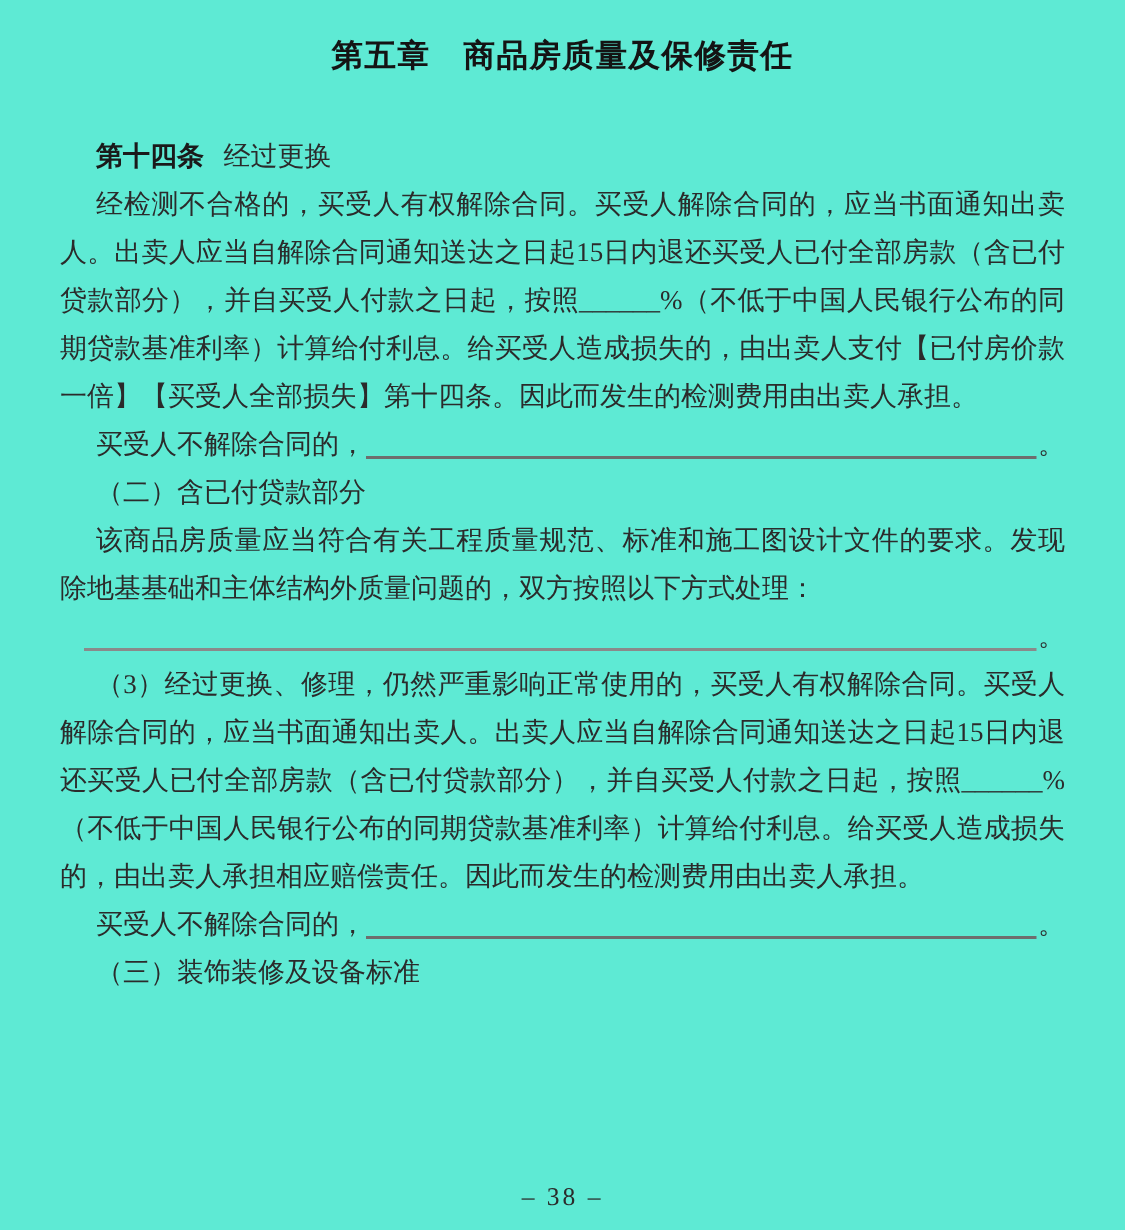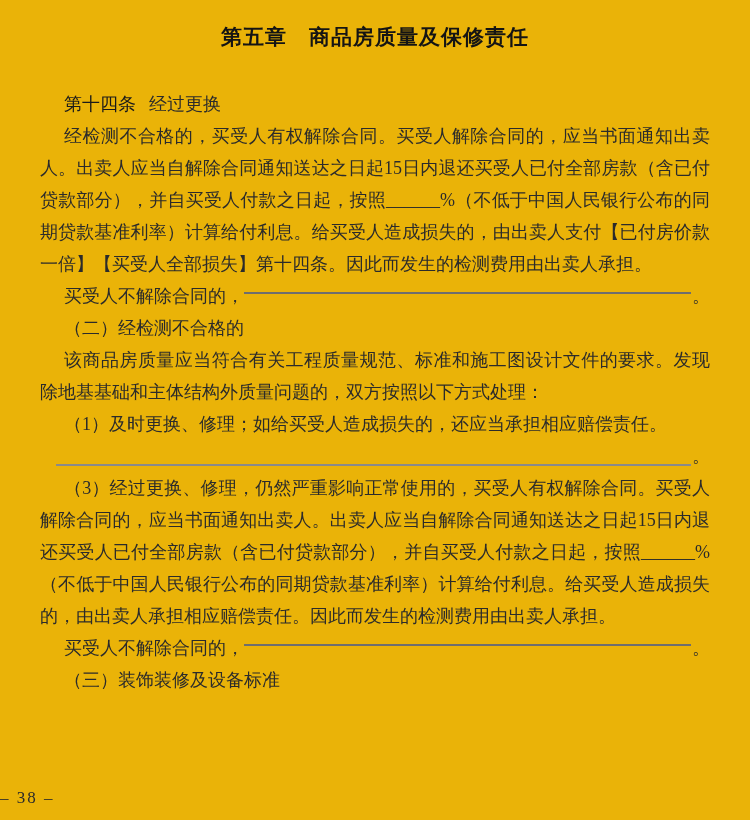--- a/index.html
+++ b/index.html
@@ -4,21 +4,21 @@
 <style>
   html, body {
     margin: 0;
     padding: 0;
     background: #ffffff;
   }
   .page {
     position: relative;
     width: 750px;
     height: 820px;
-    background: #eab308;
+    background: #5eead4;
     overflow: hidden;
     font-family: "Liberation Serif", "DejaVu Serif", serif;
     color: #2b2b2b;
   }
   .chapter-title {
     margin: 0;
     padding-top: 23px;
     text-align: center;
     font-family: "Liberation Sans", "DejaVu Sans", sans-serif;
     font-weight: 700;
@@ -35,27 +35,27 @@
     line-height: 32px;
     text-align: justify;
     text-justify: inter-ideograph;
   }
   .para {
     margin: 0;
     text-indent: 24px;
   }
   .article-label {
     font-family: "Liberation Sans", "DejaVu Sans", sans-serif;
-    font-weight: 400;
+    font-weight: 700;
     color: #1a1a1a;
     margin-right: 13px;
   }
   .fill-line {
     display: flex;
-    align-items: center;
+    align-items: flex-end;
   }
   .fill-prefix {
     padding-left: 24px;
     white-space: nowrap;
   }
   .blank-underline {
     flex: 1 1 auto;
     border-bottom: 2px solid #6e6e6e;
     margin-bottom: 6px;
     min-width: 40px;
@@ -70,20 +70,21 @@
   }
   .rule-line .blank-underline {
     margin-left: 16px;
     border-bottom: 2px solid #8a8a8a;
   }
   .page-footer {
     position: absolute;
     left: 0;
     right: 0;
     bottom: 12px;
+    text-align: center;
     font-size: 17px;
     color: #2b2b2b;
     letter-spacing: 2px;
   }
 </style>
 </head>
 <body>
 
 <div class="page">
 
@@ -96,25 +97,24 @@
 
 
     <p class="para">经检测不合格的，买受人有权解除合同。买受人解除合同的，应当书面通知出卖人。出卖人应当自解除合同通知送达之日起15日内退还买受人已付全部房款（含已付贷款部分），并自买受人付款之日起，按照______%（不低于中国人民银行公布的同期贷款基准利率）计算给付利息。给买受人造成损失的，由出卖人支付【已付房价款一倍】【买受人全部损失】第十四条。因此而发生的检测费用由出卖人承担。</p>
 
     <div class="fill-line">
       <span class="fill-prefix">买受人不解除合同的，</span>
       <span class="blank-underline"></span>
       <span class="fill-suffix">。</span>
     </div>
 
-    <p class="para">（二）经检测不合格的</p>
+    <p class="para">（二）含已付贷款部分</p>
 
     <p class="para">该商品房质量应当符合有关工程质量规范、标准和施工图设计文件的要求。发现除地基基础和主体结构外质量问题的，双方按照以下方式处理：</p>
 
-    <p class="para">（1）及时更换、修理；如给买受人造成损失的，还应当承担相应赔偿责任。</p>
 
     <div class="rule-line">
       <span class="blank-underline"></span>
       <span class="fill-suffix">。</span>
     </div>
 
     <p class="para">（3）经过更换、修理，仍然严重影响正常使用的，买受人有权解除合同。买受人解除合同的，应当书面通知出卖人。出卖人应当自解除合同通知送达之日起15日内退还买受人已付全部房款（含已付贷款部分），并自买受人付款之日起，按照______%（不低于中国人民银行公布的同期贷款基准利率）计算给付利息。给买受人造成损失的，由出卖人承担相应赔偿责任。因此而发生的检测费用由出卖人承担。</p>
 
     <div class="fill-line">
       <span class="fill-prefix">买受人不解除合同的，</span>

